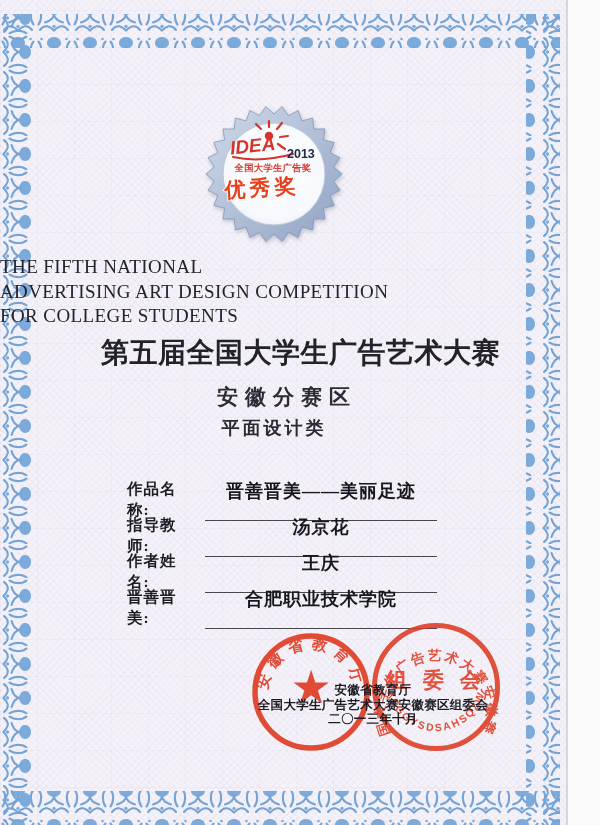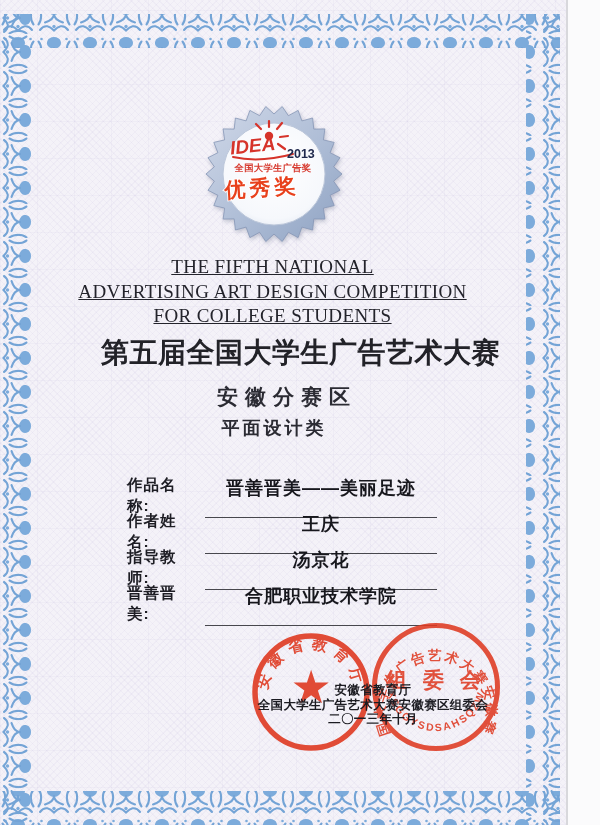--- a/index.html
+++ b/index.html
@@ -22,40 +22,40 @@
   .scan-edge{
     position:absolute;left:566px;top:0;width:2px;height:825px;
     background:#d8d8dc;
   }
   .border-svg{position:absolute;left:0;top:0;}
   
   .badge{position:absolute;left:205px;top:105px;width:138px;height:138px;
     filter:drop-shadow(1px 2px 2px rgba(90,100,130,.35));}
   
   .title-en{
-    position:absolute;left:0;top:255px;width:545px;text-align:center;
+    position:absolute;left:0;top:255px;width:545px;
     font-family:"Liberation Serif",serif;font-size:19px;line-height:24.5px;
-    color:#23232b;letter-spacing:.4px;text-decoration:underline;
+    color:#23232b;letter-spacing:.4px;
   }
   .title-en span{display:block;}
   .title-cn{
     position:absolute;left:0;top:334px;width:545px;text-align:center;
     font-size:28px;font-weight:bold;color:#222228;letter-spacing:.5px;padding-left:28px;
   }
   .division{
     position:absolute;left:11px;top:383px;width:545px;text-align:center;
     font-size:21px;font-weight:bold;color:#2b2b33;letter-spacing:7px;text-indent:7px;
   }
   .category{
     position:absolute;left:0;top:416px;width:545px;text-align:center;
     font-size:18px;font-weight:bold;color:#2b2b33;letter-spacing:3px;text-indent:3px;
   }
   
   .form{position:absolute;left:127px;top:479px;width:310px;}
-  .frow{display:flex;align-items:center;height:36px;}
+  .frow{display:flex;align-items:flex-start;height:36px;font-family:Liberation Serif, serif;}
   .flabel{
     flex:0 0 72px;font-size:15.5px;font-weight:bold;color:#1d1d24;
     letter-spacing:1px;padding-bottom:2px;
   }
   .fline{
     flex:1;margin-left:6px;border-bottom:1.6px solid #47474d;
     text-align:center;padding-bottom:17px;
   }
   .fvalue{font-size:18px;font-weight:bold;color:#17171d;letter-spacing:1px;}
   
@@ -151,29 +151,29 @@
   <div class="category">平面设计类</div>
 
   <div class="form">
     <div class="frow">
       <span class="flabel">作品名称:</span>
       <span class="fline">
         <span class="fvalue">晋善晋美——美丽足迹</span>
       </span>
     </div>
     <div class="frow">
+      <span class="flabel">指导教师:</span>
+      <span class="fline">
+        <span class="fvalue">汤京花</span>
+      </span>
+    </div>
+    <div class="frow">
       <span class="flabel">作者姓名:</span>
       <span class="fline">
         <span class="fvalue">王庆</span>
-      </span>
-    </div>
-    <div class="frow">
-      <span class="flabel">指导教师:</span>
-      <span class="fline">
-        <span class="fvalue">汤京花</span>
       </span>
     </div>
     <div class="frow">
       <span class="flabel">晋善晋美:</span>
       <span class="fline">
         <span class="fvalue">合肥职业技术学院</span>
       </span>
     </div>
   </div>
 

